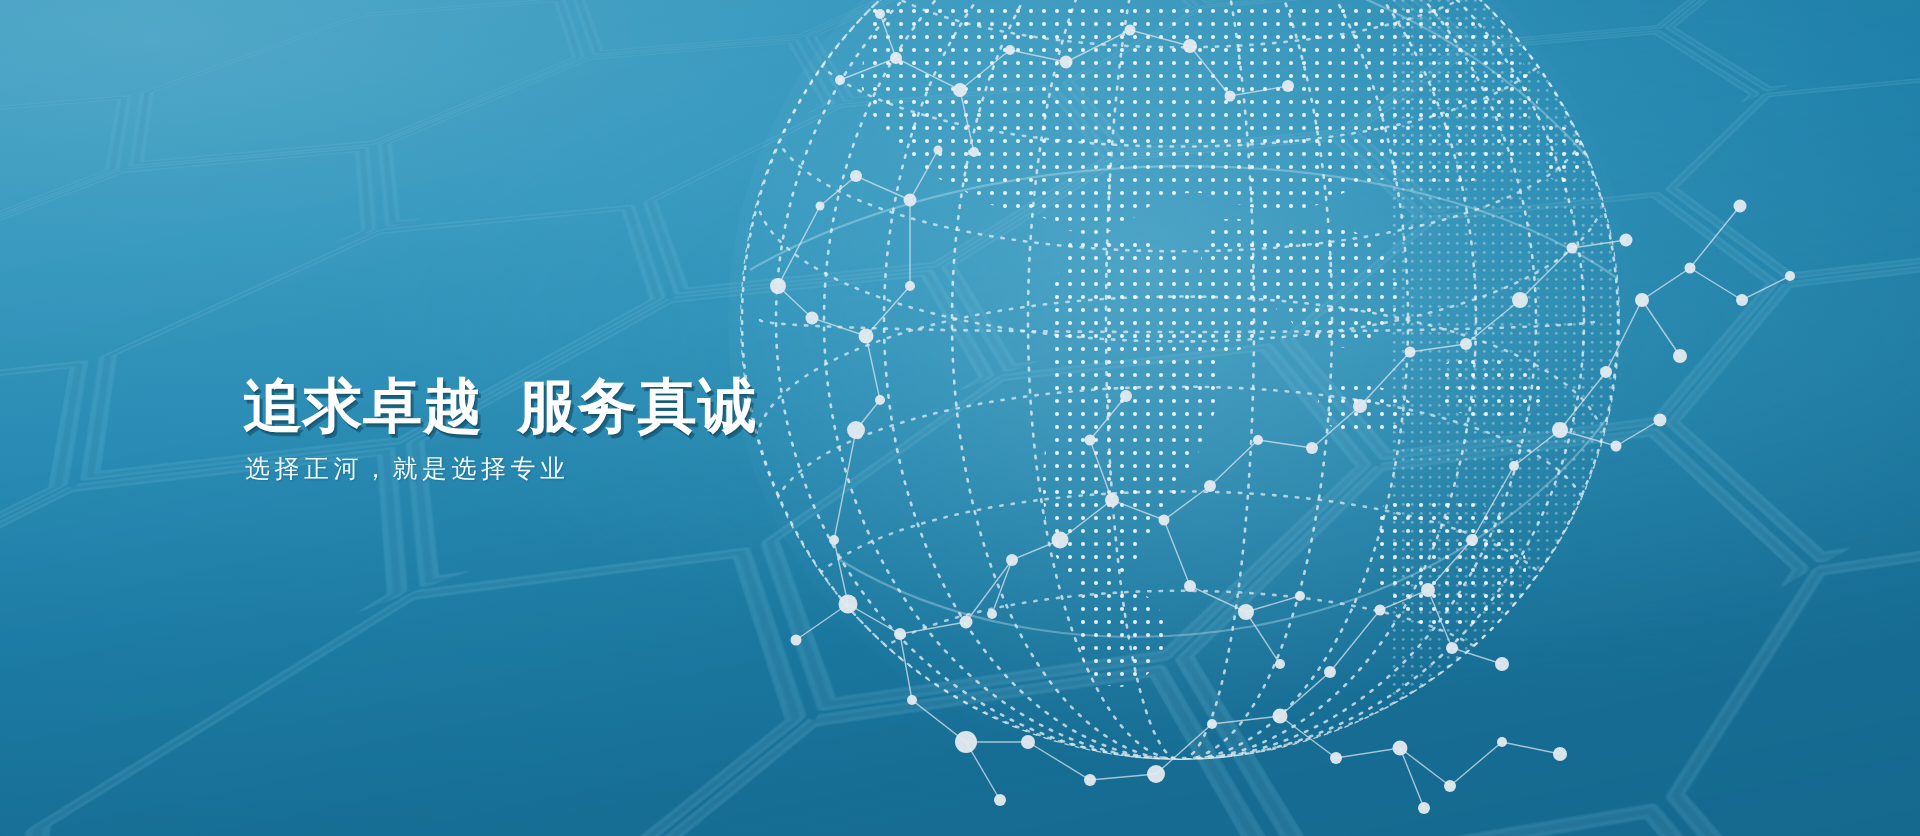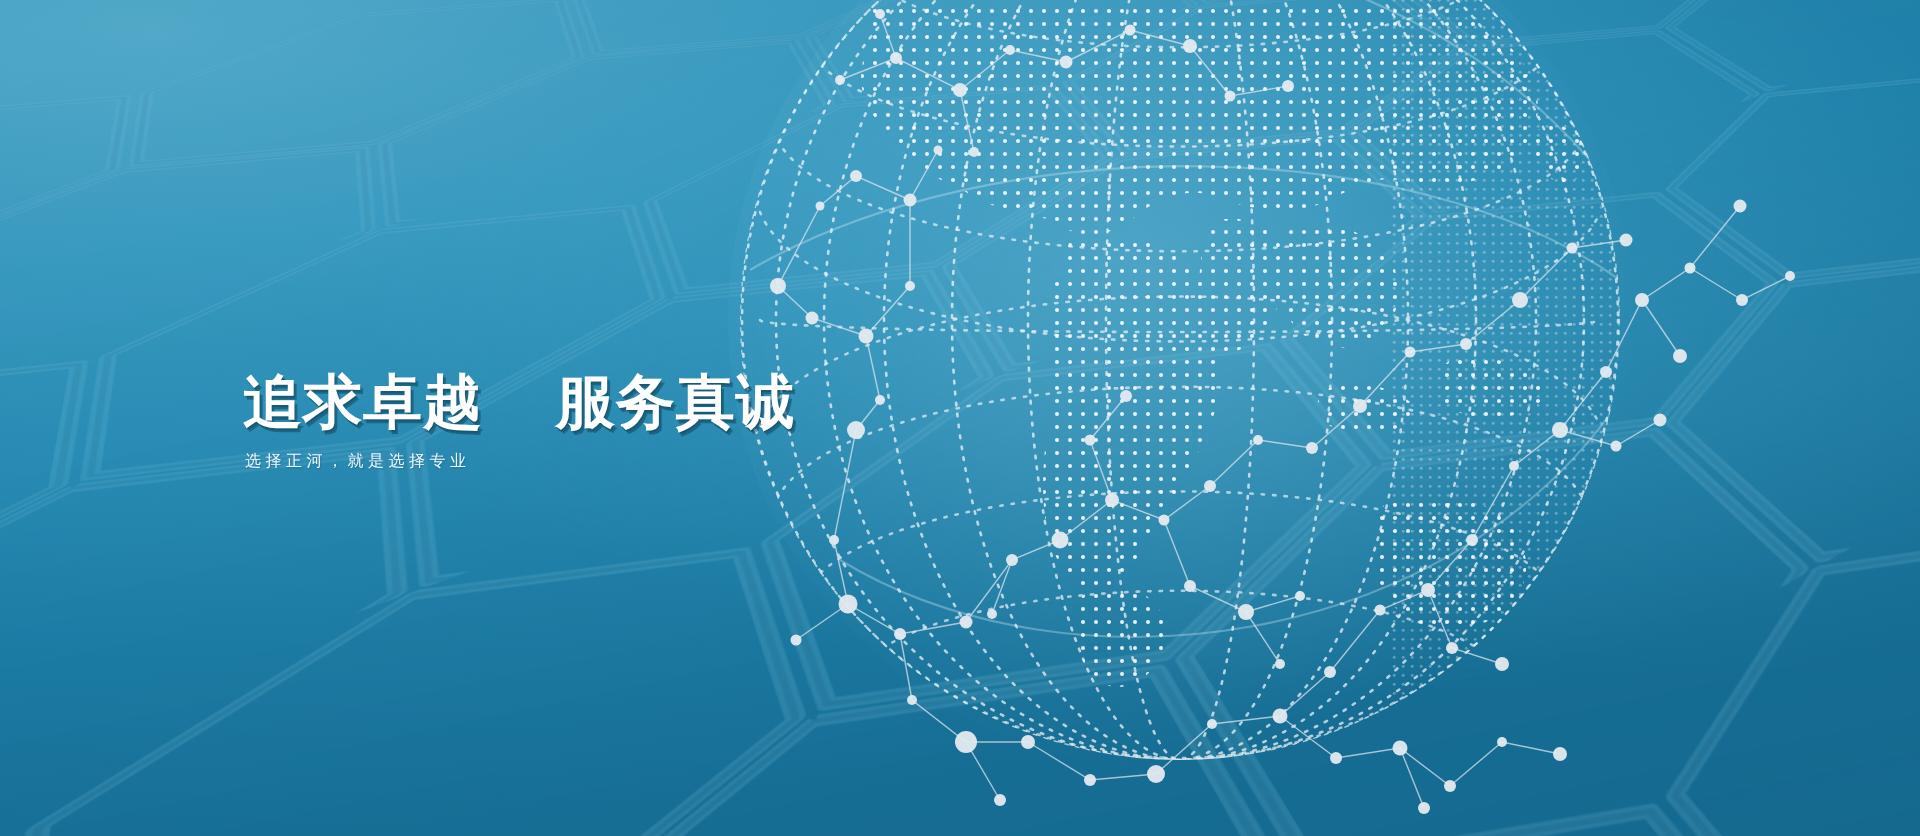--- a/index.html
+++ b/index.html
@@ -72,37 +72,36 @@
     pointer-events: none;
   }
   .mesh-svg { width: 100%; height: 100%; display: block; }
 
   
   .copy {
     position: absolute;
     left: 243px;
     top: 375px;
     width: 760px;
-    font-family: Liberation Mono, monospace;
   }
   .headline {
     margin: 0;
     font-size: 59px;
     line-height: 1.08;
     font-weight: 700;
     color: #ffffff;
     letter-spacing: 1px;
     white-space: pre;
     text-shadow:
       3px 4px 0 rgba(8,52,72,0.42),
       1px 2px 1px rgba(8,52,72,0.30);
   }
   .subline {
     margin: 14px 0 8px 2px;
-    font-size: 16px;
+    font-size: 25px;
     line-height: 1.2;
     font-weight: 400;
     color: #f2fbff;
     letter-spacing: 4.5px;
     white-space: pre;
     text-shadow: 1px 1px 2px rgba(10,58,80,0.30);
   }
 </style>
 </head>
 <body>

